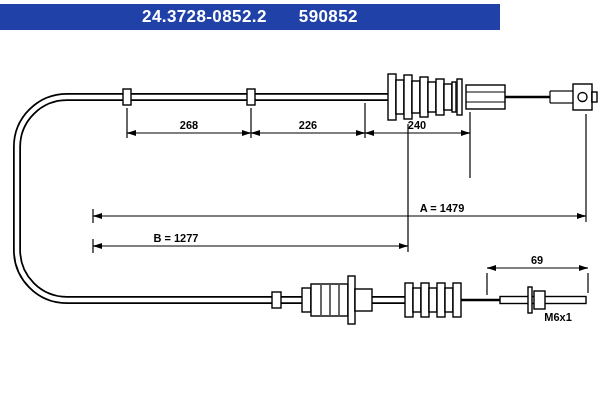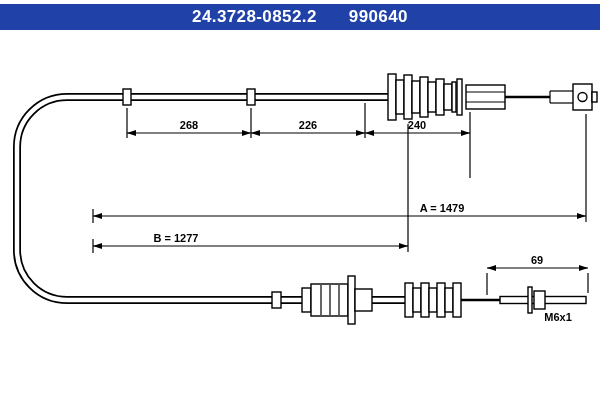--- a/index.html
+++ b/index.html
@@ -1,40 +1,40 @@
 <!DOCTYPE html>
 <html><head>
 <meta charset="utf-8">
 <style>
   html,body{margin:0;padding:0;}
   body{
     width:600px;height:400px;overflow:hidden;background:#ffffff;
     font-family:"Liberation Sans",sans-serif;
   }
   .header-bar{
-    margin-top:4px;height:26px;width:600px;
+    margin-top:4px;height:26px;width:500px;
     display:flex;align-items:center;justify-content:center;gap:32px;
     background:#1f41a8;color:#fff;
     font-size:17px;font-weight:bold;letter-spacing:0.4px;
   }
   svg{display:block;}
   .cable-outer{fill:none;stroke:#000;stroke-width:8;}
   .cable-inner{fill:none;stroke:#fff;stroke-width:4.5;}
   .comp{fill:#fff;stroke:#000;stroke-width:1.4;}
   .ln{stroke:#000;stroke-width:1.2;fill:none;}
   .thin-rod{stroke:#000;stroke-width:2.5;fill:none;}
   .arr{fill:#000;stroke:none;}
   .dim-label{font:bold 11px "Liberation Sans",sans-serif;fill:#000;}
 </style>
 </head>
 <body>
 
 <div class="header-bar" style="background: rgb(31, 65, 168); color: rgb(255, 255, 255);">
   <span>24.3728-0852.2</span>
-  <span>990640</span>
+  <span>590852</span>
 </div>
 
 <svg width="600" height="370" viewBox="0 0 600 370">
 
   <g>
     <path class="cable-outer" d="M 390 67 L 67 67 A 50 50 0 0 0 17 117 L 17 220 A 50 50 0 0 0 67 270 L 405 270"></path>
     <path class="cable-inner" d="M 390 67 L 67 67 A 50 50 0 0 0 17 117 L 17 220 A 50 50 0 0 0 67 270 L 405 270"></path>
   </g>
 
   <g>

